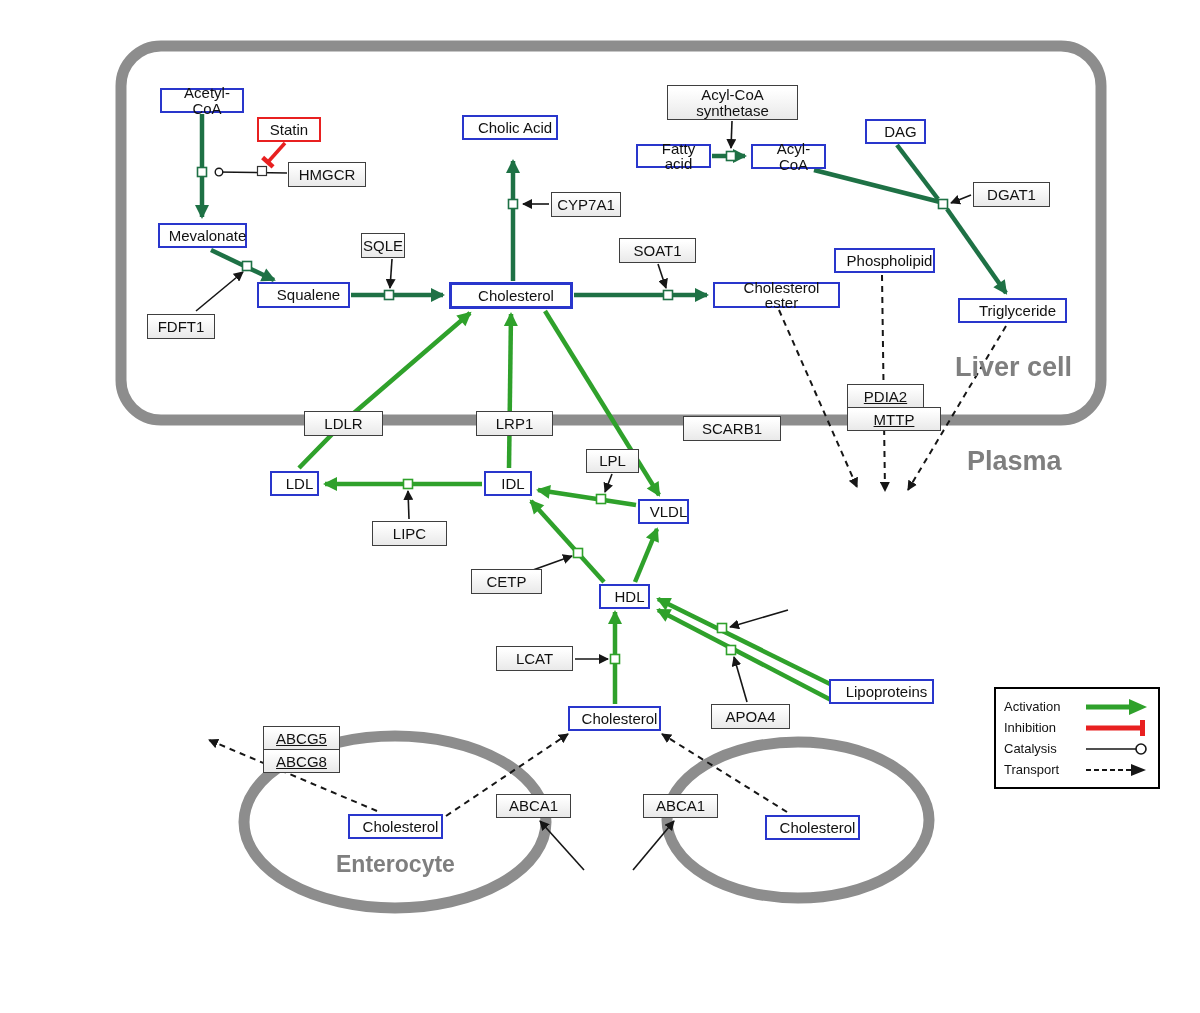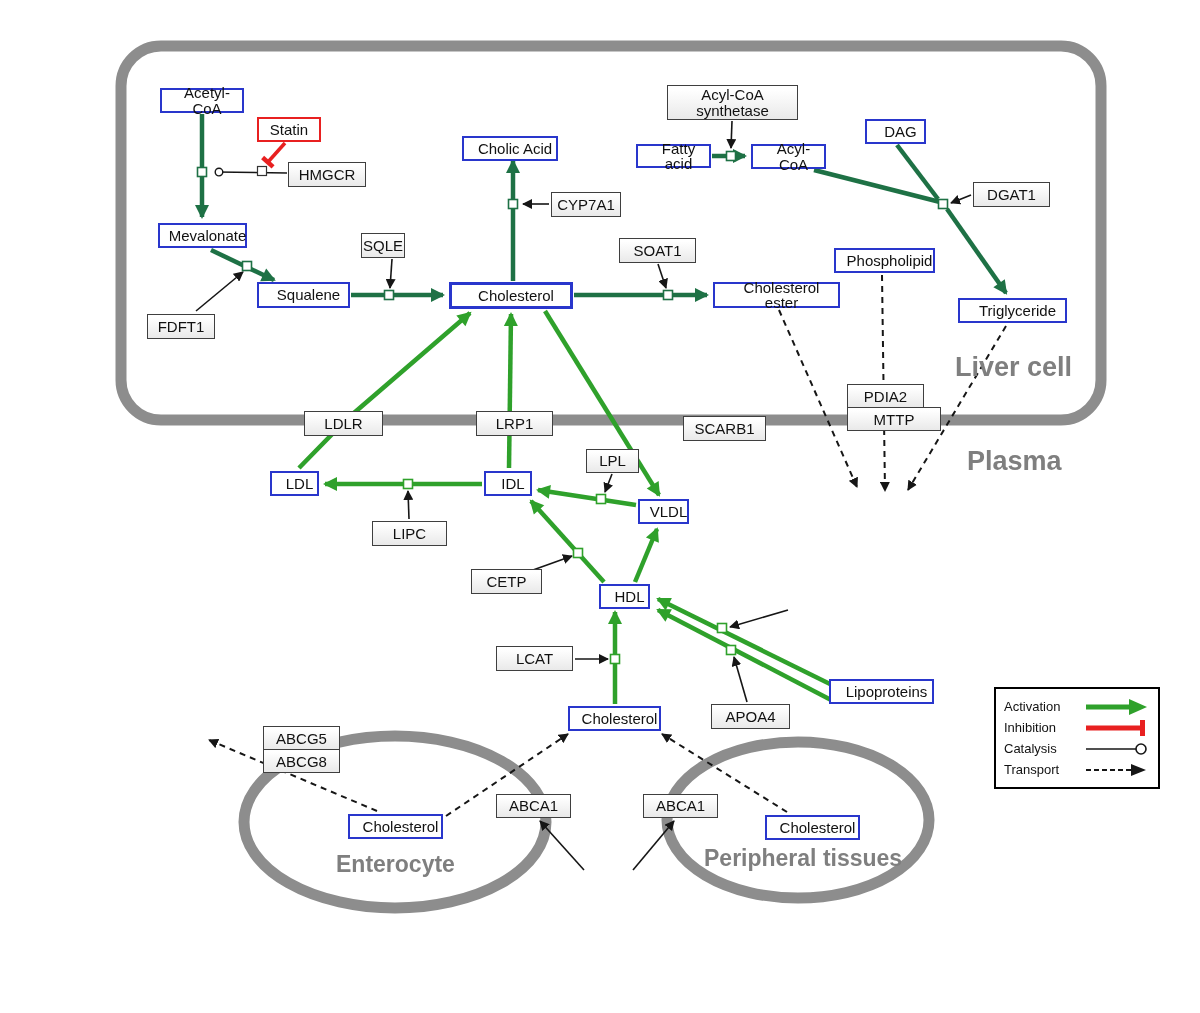--- a/index.html
+++ b/index.html
@@ -25,21 +25,21 @@
   }
   .gene { border:1px solid #3f3f3f; background:linear-gradient(180deg,#ffffff 10%,#e9e9e9 100%); }
   .metabolite { border:2px solid var(--metabolite-border,#2936cc);padding-left:10px; }
   .metabolite.key { border-width:3px; }
   .inhibitor { border:2px solid var(--inhibition-red,#e82020); }
 
   .stack { position:absolute; display:flex; flex-direction:column; z-index:3; }
   .stack .cell {
     box-sizing:border-box; border:1px solid #3f3f3f; margin-top:-1px;
     display:flex; align-items:center; justify-content:center; font-size:15px;
-    background:linear-gradient(180deg,#ffffff 10%,#e9e9e9 100%); color:#111;
+    background:linear-gradient(180deg,#ffffff 10%,#e9e9e9 100%); color:#111;text-decoration:underline;
   }
   .stack .cell:first-child { margin-top:0; }
 
   .apo-table { position:absolute; display:grid; grid-template-columns:80px 80px; z-index:3; }
   .apo-table .cell {
     box-sizing:border-box; border:1px solid #3f3f3f; height:25px; margin-left:-1px; margin-top:-1px;
     display:flex; align-items:center; justify-content:center; font-size:15px; background:#fff; color:#111;
   }
 
   .region-label { position:absolute; color:var(--region-label-gray,#7f7f7f); font-weight:bold; z-index:2; white-space:nowrap; }
@@ -140,27 +140,26 @@
       <rect class="rxn-b" x="717.5" y="623.5" width="9" height="9"></rect>
       <rect class="rxn-b" x="726.5" y="645.5" width="9" height="9"></rect>
       <rect class="rxn-b" x="610.5" y="654.5" width="9" height="9"></rect>
       <rect class="anchor" x="257.5" y="166.5" width="9" height="9"></rect>
     </g>
   </svg>
 
   <div class="region-label" style="left:955px;top:352px;font-size:27px">Liver cell</div>
   <div class="region-label" style="left:967px;top:446px;font-size:27px">Plasma</div>
   <div class="region-label" style="left:336px;top:851px;font-size:23px">Enterocyte</div>
-  <div class="region-label" style="left:704px;top:845px;font-size:23px">Peripheral tissues</div>
 
   <div class="node metabolite" style="left:160px;top:88px;width:84px;height:25px">Acetyl-CoA</div>
   <div class="node metabolite" style="left:158px;top:223px;width:89px;height:25px">Mevalonate</div>
   <div class="node metabolite" style="left:257px;top:282px;width:93px;height:26px">Squalene</div>
   <div class="node metabolite key" style="left:449px;top:282px;width:124px;height:27px">Cholesterol</div>
-  <div class="node metabolite" style="left:462px;top:136px;width:96px;height:25px">Cholic Acid</div>
+  <div class="node metabolite" style="left:462px;top:115px;width:96px;height:25px">Cholic Acid</div>
   <div class="node metabolite" style="left:713px;top:282px;width:127px;height:26px">Cholesterol ester</div>
   <div class="node metabolite" style="left:636px;top:144px;width:75px;height:24px">Fatty acid</div>
   <div class="node metabolite" style="left:751px;top:144px;width:75px;height:25px">Acyl-CoA</div>
   <div class="node metabolite" style="left:865px;top:119px;width:61px;height:25px">DAG</div>
   <div class="node metabolite" style="left:834px;top:248px;width:101px;height:25px">Phospholipid</div>
   <div class="node metabolite" style="left:958px;top:298px;width:109px;height:25px">Triglyceride</div>
   <div class="node metabolite" style="left:270px;top:471px;width:49px;height:25px">LDL</div>
   <div class="node metabolite" style="left:484px;top:471px;width:48px;height:25px">IDL</div>
   <div class="node metabolite" style="left:638px;top:499px;width:51px;height:25px">VLDL</div>
   <div class="node metabolite" style="left:599px;top:584px;width:51px;height:25px">HDL</div>
@@ -171,21 +170,21 @@
 
   <div class="node gene" style="left:288px;top:162px;width:78px;height:25px">HMGCR</div>
   <div class="node gene" style="left:147px;top:314px;width:68px;height:25px">FDFT1</div>
   <div class="node gene" style="left:361px;top:233px;width:44px;height:25px">SQLE</div>
   <div class="node gene" style="left:551px;top:192px;width:70px;height:25px">CYP7A1</div>
   <div class="node gene" style="left:619px;top:238px;width:77px;height:25px">SOAT1</div>
   <div class="node gene" style="left:667px;top:85px;width:131px;height:35px;padding:1px 6px">Acyl-CoA synthetase</div>
   <div class="node gene" style="left:973px;top:182px;width:77px;height:25px">DGAT1</div>
   <div class="node gene" style="left:304px;top:411px;width:79px;height:25px">LDLR</div>
   <div class="node gene" style="left:476px;top:411px;width:77px;height:25px">LRP1</div>
-  <div class="node gene" style="left:683px;top:416px;width:83px;height:25px">SCARB1</div>
+  <div class="node gene" style="left:683px;top:416px;width:98px;height:25px">SCARB1</div>
   <div class="node gene" style="left:372px;top:521px;width:75px;height:25px">LIPC</div>
   <div class="node gene" style="left:586px;top:449px;width:53px;height:24px">LPL</div>
   <div class="node gene" style="left:471px;top:569px;width:71px;height:25px">CETP</div>
   <div class="node gene" style="left:496px;top:646px;width:77px;height:25px">LCAT</div>
   <div class="node gene" style="left:711px;top:704px;width:79px;height:25px">APOA4</div>
   <div class="node gene" style="left:496px;top:794px;width:75px;height:24px">ABCA1</div>
   <div class="node gene" style="left:643px;top:794px;width:75px;height:24px">ABCA1</div>
 
   <div class="node inhibitor" style="left:257px;top:117px;width:64px;height:25px">Statin</div>
 

